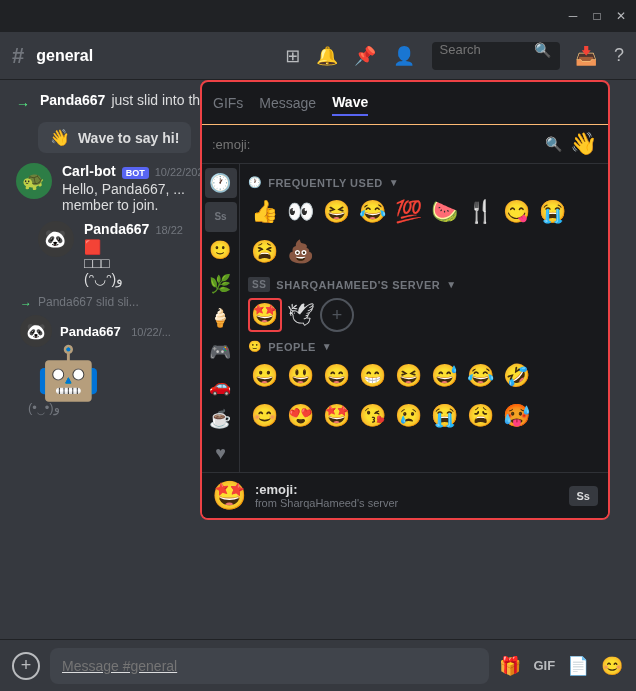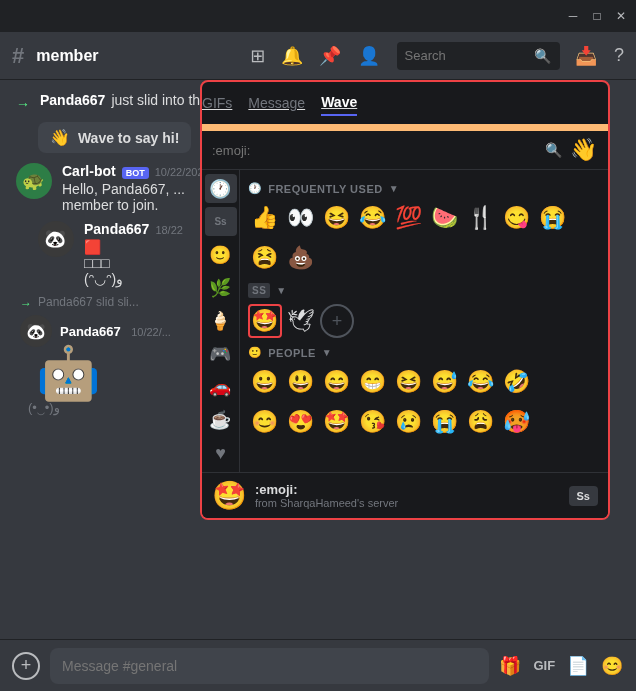--- a/index.html
+++ b/index.html
@@ -62,23 +62,23 @@
     }
     .header-icon {
       color: #b9bbbe;
       font-size: 18px;
       cursor: pointer;
     }
     .search-box {
       background: #202225;
       border-radius: 4px;
       height: 28px;
-      width: 163px;
-      display: flex;
-      align-items: center;
+      width: 128px;
+      display: flex;
+      align-items: flex-start;
       padding: 0 8px;
       gap: 8px;
     }
     .search-box input {
       background: transparent;
       border: none;
       outline: none;
       color: #72767d;
       font-size: 13px;
       width: 100%;
@@ -192,24 +192,23 @@
       z-index: 10;
       display: flex;
       flex-direction: column;
       overflow: hidden;
     }
 
     
     .picker-tabs {
       display: flex;
       align-items: center;
-      padding: 8px 0;
+      padding: 8px 11px;
       gap: 16px;
-      border-bottom: 7px solid #fdba74;
-      text-decoration: underline;
+      border-bottom: 1px solid #fdba74;
     }
     .tab-item {
       font-size: 14px;
       color: #72767d;
       cursor: pointer;
       padding: 4px 0;
     }
     .tab-item.active {
       color: #fff;
       font-weight: 700;
@@ -385,20 +384,21 @@
     .message-input {
       flex: 1;
       background: #40444b;
       border: none;
       border-radius: 8px;
       height: 36px;
       padding: 0 12px;
       color: #dcddde;
       font-size: 14px;
       outline: none;
+      text-decoration: underline;
     }
     .input-icons {
       display: flex;
       align-items: center;
       gap: 12px;
     }
     .input-icon {
       color: #b9bbbe;
       font-size: 18px;
       cursor: pointer;
@@ -413,21 +413,21 @@
 <body>
 
 <div class="title-bar">
   <div class="title-bar-btn">─</div>
   <div class="title-bar-btn">□</div>
   <div class="title-bar-btn">✕</div>
 </div>
 
 <div class="channel-header">
   <span class="channel-hash">#</span>
-  <span class="channel-name">member</span>
+  <span class="channel-name">general</span>
   <div class="header-icons">
     <span class="header-icon">⊞</span>
     <span class="header-icon">🔔</span>
     <span class="header-icon">📌</span>
     <span class="header-icon">👤</span>
     <div class="search-box">
       <input type="text" placeholder="Search" style="">
       <span class="search-icon-header">🔍</span>
     </div>
     <span class="header-icon">📥</span>
@@ -551,20 +551,21 @@
           <div class="emoji-cell">😋</div>
           <div class="emoji-cell">😭</div>
         </div>
         <div class="emoji-row">
           <div class="emoji-cell">😫</div>
           <div class="emoji-cell">💩</div>
         </div>
 
         <div class="section-header" style="margin-top:8px;">
           <span style="font-size:10px;font-weight:700;background:#36393f;padding:2px 4px;border-radius:2px;">Ss</span>
+          <span>SHARQAHAMEED'S SERVER</span>
           <span class="chevron">▼</span>
         </div>
         <div class="emoji-row">
           <div class="emoji-cell selected-outline">🤩</div>
           <div class="emoji-cell">🕊</div>
           <div class="emoji-cell add-btn">+</div>
         </div>
 
         <div class="section-header" style="margin-top:8px;">
           <span>🙂</span>

